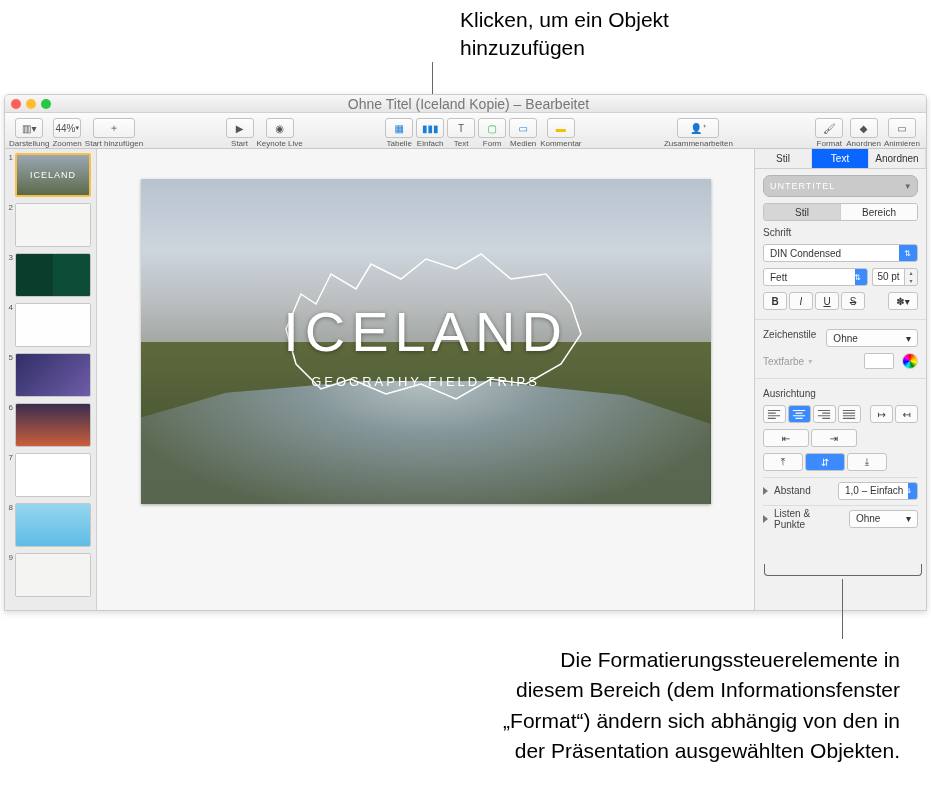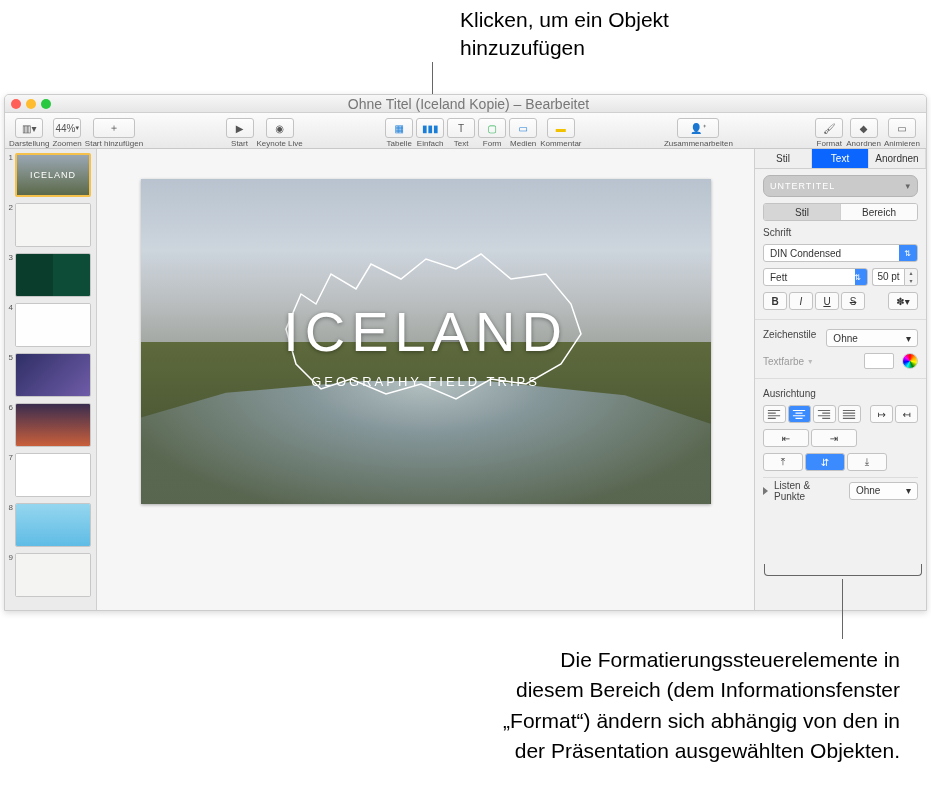--- a/index.html
+++ b/index.html
@@ -394,20 +394,28 @@
               <span>⤒</span>
             </div>
           <div class="mini active" style="width:40px">
               <span>⇵</span>
             </div>
           <div class="mini" style="width:40px">
               <span>⤓</span>
             </div>
         </div>
 
+        <div class="disclose">
+          <div class="tri"></div>
+          <span class="lbl">Abstand</span>
+          <div class="select-like blue-end ctrl" style="width:80px">
+            <span>1,0 – Einfach</span>
+              <span style="color:#fff;font-size:7px">⇅</span>
+          </div>
+        </div>
 
         <div class="disclose">
           <div class="tri"></div>
           <span class="lbl">Listen &amp; Punkte</span>
           <div class="select-like ctrl" style="width:70px">
             <span>Ohne</span>
               <span>▾</span>
           </div>
         </div>
 

